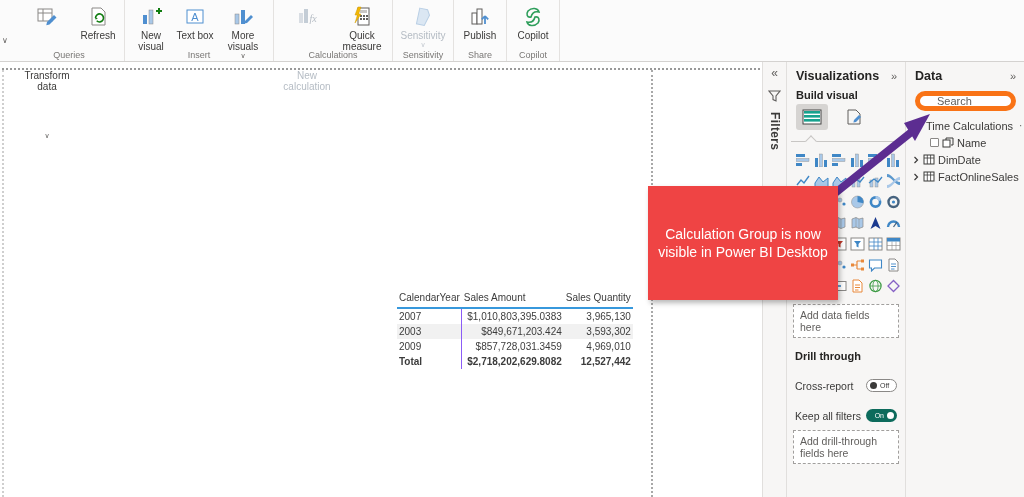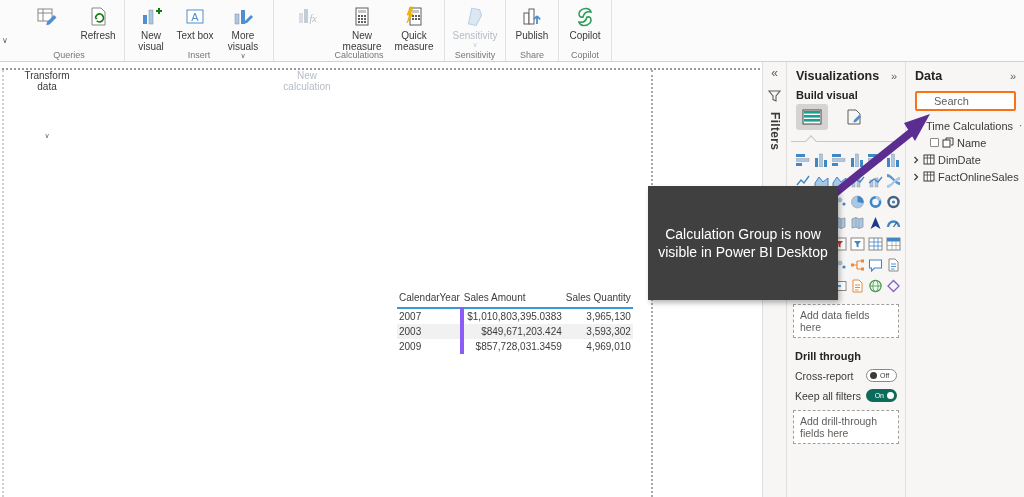--- a/index.html
+++ b/index.html
@@ -30,26 +30,26 @@
   
   #table-visual { position:absolute; left:397px; top:289px; font-size:10px; color:#3c3c3c; }
   #table-visual table { border-collapse:collapse; }
   #table-visual th { font-weight:400; padding:3px 2px 4px 2px; border-bottom:2px solid #3798dc; white-space:nowrap; }
   #table-visual td { padding:2px 2px; white-space:nowrap; }
   .col-year { width:60px; text-align:left; }
   .col-amt  { width:102px;margin-top:32px; }
   .col-qty  { width:58px; }
   th.col-amt { text-align:left; }
   td.col-amt, td.col-qty, th.col-qty { text-align:right; }
-  td.col-year { border-right:4px solid #8b5cf6; }
+  td.col-year { border-right:1px solid #8b5cf6; }
   tr.striped td { background:#f1f1f1; }
   tr.total-row td { font-weight:bold; }
 
   
-  #callout { position:absolute; left:648px; top:186px; width:190px; height:114px; background:#404040; color:#fff; z-index:60; display:flex; align-items:center; justify-content:center; text-align:center; font-size:14px; line-height:1.3; padding:6px 10px; box-shadow:2px 3px 5px rgba(0,0,0,.28); }
+  #callout { position:absolute; left:648px; top:186px; width:190px; height:114px; background:#ef4444; color:#fff; z-index:60; display:flex; align-items:center; justify-content:center; text-align:center; font-size:14px; line-height:1.3; padding:6px 10px; box-shadow:2px 3px 5px rgba(0,0,0,.28); }
   #arrow-overlay { position:absolute; left:798px; top:110px; width:145px; height:88px; z-index:59; pointer-events:none; }
 
   
   #filters-bar { position:absolute; left:762px; top:62px; width:25px; height:435px; background:#f7f6f5; border-left:1px solid #e1dfdd; border-right:1px solid #e1dfdd; display:flex; flex-direction:column; align-items:center; padding-top:4px; }
   #filters-bar .collapse-gly { font-size:12px; color:#605e5c; cursor:pointer; }
   #filters-bar .funnel { margin-top:8px; cursor:pointer; }
   #filters-bar .vlabel { margin-top:6px; writing-mode:vertical-rl; font-size:12px; font-weight:bold; color:#3b3a39; letter-spacing:.3px; }
 
   .panel { position:absolute; top:62px; height:435px; background:#f7f6f5; }
   #viz-panel { left:787px; width:118px; }
@@ -63,31 +63,31 @@
   .viz-tab { width:32px; height:26px; display:flex; align-items:center; justify-content:center; border-radius:3px; cursor:pointer; }
   .viz-tab.sel { background:#d6d4d2; }
   .notch-line { position:relative; height:9px; margin:3px 4px 0 4px; border-bottom:1px solid #c8c6c4; }
   .notch { position:absolute; left:16px; bottom:-4px; width:8px; height:8px; background:#f7f6f5; border-top:1px solid #c8c6c4; border-left:1px solid #c8c6c4; transform:rotate(45deg); }
 
   #viz-grid { display:grid; grid-template-columns:repeat(6,18px); grid-auto-rows:21px; padding:7px 0 0 7px; }
   .vcell { display:flex; align-items:center; justify-content:center; cursor:pointer; }
 
   .dash-box { margin:8px 6px 0 6px; border:1px dashed #a19f9d; background:#fff; font-size:10.5px; color:#605e5c; padding:4px 6px; cursor:pointer; }
   .drill-head { font-size:11px; font-weight:bold; color:#252423; margin:12px 8px 2px 8px; }
-  .toggle-row { display:flex; align-items:center; justify-content:space-between; margin:7px 8px 0 8px; font-size:10.5px; color:#3b3a39; }
+  .toggle-row { display:flex; align-items:center; justify-content:space-between; margin:17px 8px 0 8px; font-size:10.5px; color:#3b3a39; }
   .tgl { display:flex; align-items:center; cursor:pointer; }
   .tgl-off { width:31px; height:13px; border:1px solid #8a8886; border-radius:8px; background:#fff; display:flex; align-items:center; padding:0 3px; gap:3px; }
   .tgl-off .dot { width:7px; height:7px; border-radius:50%; background:#3b3a39; }
   .tgl-off .tgl-txt { font-size:7px; color:#3b3a39; }
   .tgl-on { width:31px; height:13px; border-radius:8px; background:#0d6b5c; display:flex; align-items:center; justify-content:flex-end; padding:0 3px; gap:3px; }
   .tgl-on .dot { width:7px; height:7px; border-radius:50%; background:#fff; }
   .tgl-on .tgl-txt { font-size:7px; color:#fff; }
 
   
-  .search-box { margin:4px 8px 6px 9px; height:20px; background:#fff; border:2px solid #f97316; border-radius:2px; display:flex; align-items:center; padding:0 5px; gap:12px; }
+  .search-box { margin:4px 8px 6px 9px; height:20px; background:#fff; border:5px solid #f97316; border-radius:10px; display:flex; align-items:center; padding:0 5px; gap:12px; }
   .search-box input { border:none; outline:none; background:transparent; font-size:11px; color:#3b3a39; width:80px; font-family:inherit; }
   .search-box input::placeholder { color:#605e5c; }
   .tree-row { display:flex; align-items:center; height:17px; font-size:11px; color:#3b3a39; padding-left:6px; gap:3px; cursor:pointer; white-space:nowrap; }
   .tree-row .grow { flex:1; }
   .tree-row .more { color:#605e5c; font-size:10px; letter-spacing:1px; padding-right:4px; }
   .tree-indent { padding-left:24px; }
   .cbx { width:9px; height:9px; border:1px solid #8a8886; background:#fff; border-radius:1px; flex:none; }
   .chev-svg { flex:none; }
 </style>
 </head>
@@ -162,40 +162,20 @@
     <div class="rb-group">
       <div class="rb-btn wide disabled">
         <span class="ric">
           <svg width="24" height="24" viewBox="0 0 24 24">
               <rect x="4" y="8" width="4" height="10" fill="#d8dde3"></rect>
               <rect x="9" y="4" width="4" height="14" fill="#c4cdd6"></rect>
               <text x="18" y="17" font-size="10" font-style="italic" fill="#b5bcc4" text-anchor="middle" font-family="Liberation Serif">fx</text>
             </svg>
         </span>
         <span>New calculation</span>
-      </div>
-      <div class="rb-btn">
-        <span class="ric">
-          <svg width="24" height="24" viewBox="0 0 24 24">
-              <rect x="6" y="3" width="12" height="17" fill="#fff" stroke="#605e5c"></rect>
-              <rect x="8" y="5" width="8" height="3" fill="#c8c6c4"></rect>
-              <g fill="#605e5c">
-                <rect x="8" y="10" width="2" height="2"></rect>
-                <rect x="11" y="10" width="2" height="2"></rect>
-                <rect x="14" y="10" width="2" height="2"></rect>
-                <rect x="8" y="13" width="2" height="2"></rect>
-                <rect x="11" y="13" width="2" height="2"></rect>
-                <rect x="14" y="13" width="2" height="2"></rect>
-                <rect x="8" y="16" width="2" height="2"></rect>
-                <rect x="11" y="16" width="2" height="2"></rect>
-                <rect x="14" y="16" width="2" height="2"></rect>
-              </g>
-            </svg>
-        </span>
-        <span>New measure</span>
       </div>
       <div class="rb-btn">
         <span class="ric">
           <svg width="24" height="24" viewBox="0 0 24 24">
               <rect x="8" y="3" width="11" height="17" fill="#fff" stroke="#605e5c"></rect>
               <rect x="10" y="5" width="7" height="3" fill="#c8c6c4"></rect>
               <g fill="#605e5c">
                 <rect x="10" y="10" width="2" height="2"></rect>
                 <rect x="13" y="10" width="2" height="2"></rect>
                 <rect x="16" y="10" width="2" height="2"></rect>
@@ -274,20 +254,25 @@
         <tr class="striped">
           <td class="col-year">2003</td>
           <td class="col-amt">$849,671,203.424</td>
           <td class="col-qty">3,593,302</td>
         </tr>
         <tr>
           <td class="col-year">2009</td>
           <td class="col-amt">$857,728,031.3459</td>
           <td class="col-qty">4,969,010</td>
         </tr>
+        <tr class="total-row">
+          <td class="col-year">Total</td>
+          <td class="col-amt">$2,718,202,629.8082</td>
+          <td class="col-qty">12,527,442</td>
+        </tr>
       </tbody>
     </table>
   </div>
 
   <div id="callout">
     <span>Calculation Group is now visible in Power BI Desktop</span>
   </div>
   <svg id="arrow-overlay" viewBox="0 0 145 88">
     <line x1="36" y1="84" x2="116" y2="20" stroke="#5c2d91" stroke-width="8"></line>
     <polygon points="132,4 106,13 117,31" fill="#5c2d91"></polygon>

